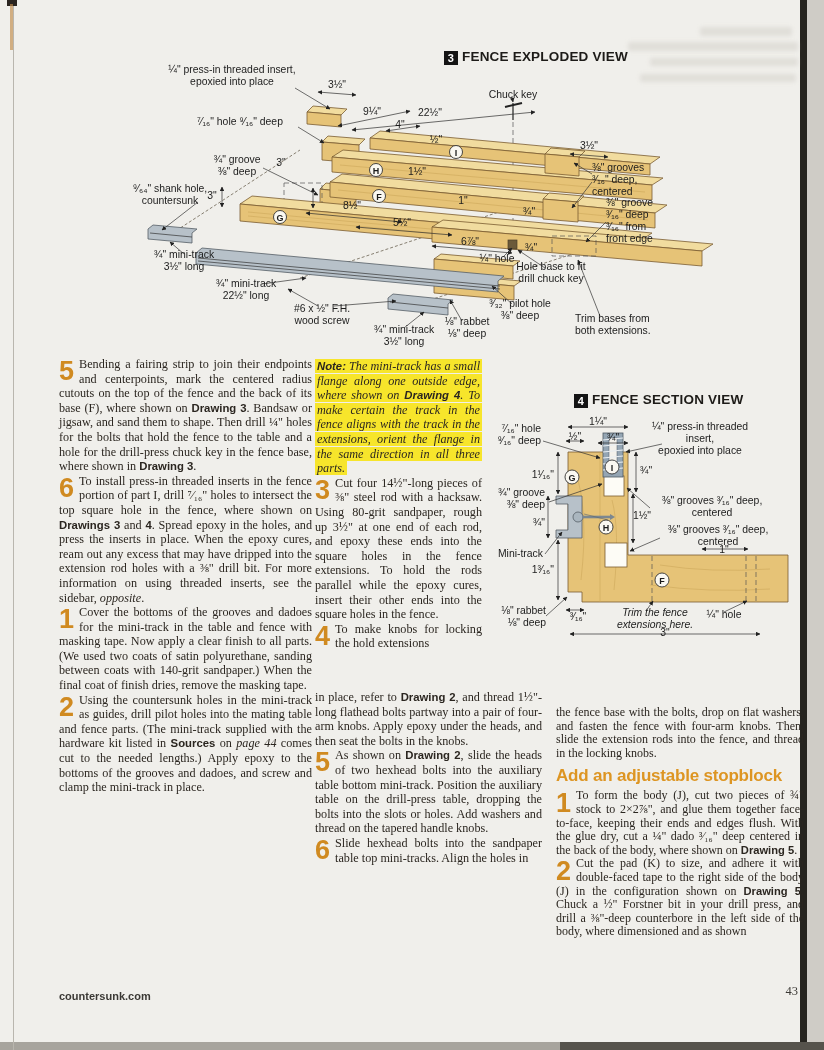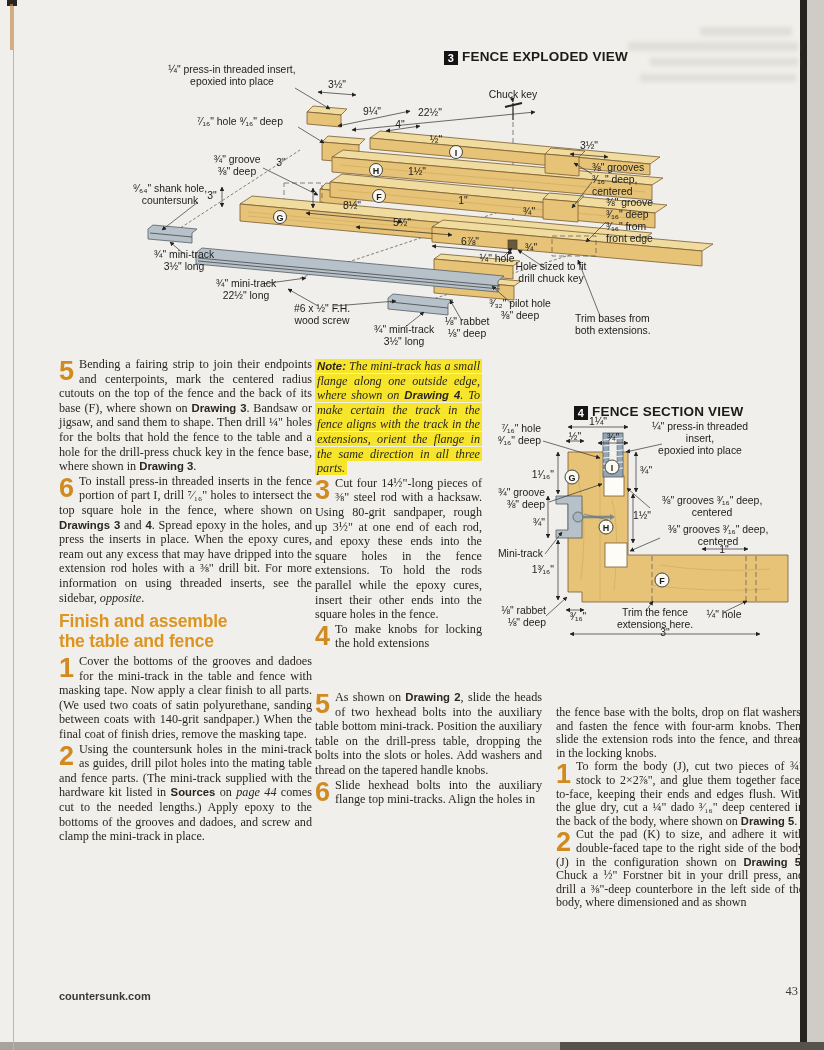--- a/index.html
+++ b/index.html
@@ -199,40 +199,40 @@
 ³⁄₁₆" deep
 ³⁄₁₆" from
 front edge</div>
     <div class="lbl" style="left:352px;top:200px;">8½"</div>
     <div class="lbl" style="left:463px;top:195px;">1"</div>
     <div class="lbl" style="left:402px;top:217px;">5½"</div>
     <div class="lbl" style="left:529px;top:206px;">¾"</div>
     <div class="lbl" style="left:470px;top:236px;">6⅞"</div>
     <div class="lbl" style="left:531px;top:242px;">¾"</div>
     <div class="lbl" style="left:497px;top:253px;">¼" hole</div>
-    <div class="lbl" style="left:551px;top:261px;">Hole sized to fit
+    <div class="lbl" style="left:551px;top:261px;">Hole base to fit
 drill chuck key</div>
     <div class="lbl" style="left:184px;top:249px;">¾" mini-track
 3½" long</div>
     <div class="lbl" style="left:246px;top:278px;">¾" mini-track
 22½" long</div>
     <div class="lbl" style="left:322px;top:303px;">#6 x ½" F.H.
 wood screw</div>
     <div class="lbl" style="left:404px;top:324px;">¾" mini-track
 3½" long</div>
     <div class="lbl" style="left:520px;top:298px;">³⁄₃₂" pilot hole
 ⅜" deep</div>
     <div class="lbl" style="left:467px;top:316px;">⅛" rabbet
 ⅛" deep</div>
     <div class="lbl ll" style="left:575px;top:313px;">Trim bases from
 both extensions.</div>
   </div>
 
   <div>
-    <div class="dtitle" style="left:574px;top:404px;">
+    <div class="dtitle" style="left:574px;top:392px;">
       <span class="badge">4</span><span>FENCE SECTION VIEW</span>
     </div>
 
     <svg style="left:490px;top:385px;" width="325" height="275" viewBox="490 385 325 275">
 
       <path class="wf" d="M568,452 H628 V555 H788 V602 H582 V592 H568 Z"></path>
       <line class="grain" x1="600" y1="452" x2="600" y2="602"></line>
       <path class="grain" d="M575,470 q14,40 6,110"></path>
       <path class="grain" d="M612,500 q8,30 2,90"></path>
       <path class="grain" d="M660,565 q50,8 110,4"></path>
@@ -308,48 +308,48 @@
     <div class="lbl lr" style="left:545px;top:517px;">¾"</div>
     <div class="lbl" style="left:642px;top:510px;">1½"</div>
     <div class="lbl" style="left:718px;top:524px;">⅜" grooves ³⁄₁₆" deep,
 centered</div>
     <div class="lbl lr" style="left:543px;top:548px;">Mini-track</div>
     <div class="lbl lr" style="left:554px;top:564px;">1³⁄₁₆"</div>
     <div class="lbl" style="left:724px;top:544px;">1"</div>
     <div class="lbl lr" style="left:546px;top:605px;">⅛" rabbet
 ⅛" deep</div>
     <div class="lbl" style="left:578px;top:611px;">³⁄₁₆"</div>
-    <div class="lbl" style="left:655px;top:607px;">Trim the fence
+    <div class="lbl" style="left:655px;top:607px;font-style:italic;">Trim the fence
 extensions here.</div>
     <div class="lbl" style="left:724px;top:609px;">¼" hole</div>
     <div class="lbl" style="left:665px;top:627px;">3"</div>
   </div>
 
   <div class="col" style="left:59px;top:357px;width:253px;">
     <p class="step"><span class="dc">5</span><span class="pt">Bending a fairing strip to join their endpoints and centerpoints, mark the centered radius cutouts on the top of the fence and the back of its base (F), where shown on <b>Drawing 3</b>. Bandsaw or jigsaw, and sand them to shape. Then drill ¼" holes for the bolts that hold the fence to the table and a hole for the drill-press chuck key in the fence base, where shown in <b>Drawing 3</b>.</span></p>
     <p class="step"><span class="dc">6</span><span class="pt">To install press-in threaded inserts in the fence portion of part I, drill ⁷⁄₁₆" holes to intersect the top square hole in the fence, where shown on <b>Drawings 3</b> and <b>4</b>. Spread epoxy in the holes, and press the inserts in place. When the epoxy cures, ream out any excess that may have dripped into the extension rod holes with a ⅜" drill bit. For more information on using threaded inserts, see the sidebar, <i>opposite</i>.</span></p>
-    <h2 class="h2">Finish and assemble
-the table and fence</h2>
     <p class="step"><span class="dc">1</span><span class="pt">Cover the bottoms of the grooves and dadoes for the mini-track in the table and fence with masking tape. Now apply a clear finish to all parts. (We used two coats of satin polyurethane, sanding between coats with 140-grit sandpaper.) When the final coat of finish dries, remove the masking tape.</span></p>
     <p class="step"><span class="dc">2</span><span class="pt">Using the countersunk holes in the mini-track as guides, drill pilot holes into the mating table and fence parts. (The mini-track supplied with the hardware kit listed in <b>Sources</b> on <i>page 44</i> comes cut to the needed lengths.) Apply epoxy to the bottoms of the grooves and dadoes, and screw and clamp the mini-track in place.</span></p>
   </div>
 
   <div class="col" style="left:315px;top:359px;width:167px;">
     <p class="note"><span class="hl"><b>Note:</b> <i>The mini-track has a small flange along one outside edge, where shown on</i> <b>Drawing 4</b>. <i>To make certain the track in the fence aligns with the track in the extensions, orient the flange in the same direction in all three parts.</i></span></p>
     <p class="step"><span class="dc">3</span><span class="pt">Cut four 14½"-long pieces of ⅜" steel rod with a hacksaw. Using 80-grit sandpaper, rough up 3½" at one end of each rod, and epoxy these ends into the square holes in the fence extensions. To hold the rods parallel while the epoxy cures, insert their other ends into the square holes in the fence.</span></p>
     <p class="step"><span class="dc">4</span><span class="pt">To make knobs for locking the hold extensions</span></p>
   </div>
 
   <div class="col" style="left:315px;top:690px;width:227px;">
+    <p class="cont">in place, refer to <b>Drawing 2</b>, and thread 1½"-long flathead bolts partway into a pair of four-arm knobs. Apply epoxy under the heads, and then seat the bolts in the knobs.</p>
     <p class="step"><span class="dc">5</span><span class="pt">As shown on <b>Drawing 2</b>, slide the heads of two hexhead bolts into the auxiliary table bottom mini-track. Position the auxiliary table on the drill-press table, dropping the bolts into the slots or holes. Add washers and thread on the tapered handle knobs.</span></p>
-    <p class="step"><span class="dc">6</span><span class="pt">Slide hexhead bolts into the auxiliary flange top mini-tracks. Align the holes in</span></p>
+    <p class="step"><span class="dc">6</span><span class="pt">Slide hexhead bolts into the sandpaper table top mini-tracks. Align the holes in</span></p>
   </div>
 
   <div class="col c3" style="left:556px;top:687px;width:248px;margin-top:19px;">
     <p class="cont">the fence base with the bolts, drop on flat washers, and fasten the fence with four-arm knobs. Then, slide the extension rods into the fence, and thread in the locking knobs.</p>
+    <h2 class="h2" style="font-size:17px;">Add an adjustable stopblock</h2>
     <p class="step"><span class="dc">1</span><span class="pt">To form the body (J), cut two pieces of ¾" stock to 2×2⅞", and glue them together face-to-face, keeping their ends and edges flush. With the glue dry, cut a ¼" dado ³⁄₁₆" deep centered in the back of the body, where shown on <b>Drawing 5</b>.</span></p>
     <p class="step"><span class="dc">2</span><span class="pt">Cut the pad (K) to size, and adhere it with double-faced tape to the right side of the body (J) in the configuration shown on <b>Drawing 5</b>. Chuck a ½" Forstner bit in your drill press, and drill a ⅜"-deep counterbore in the left side of the body, where dimensioned and as shown</span></p>
   </div>
 
   <div class="footer-site">countersunk.com</div>
   <div class="footer-num">43</div>
 
 </div>
 
 </body></html>

